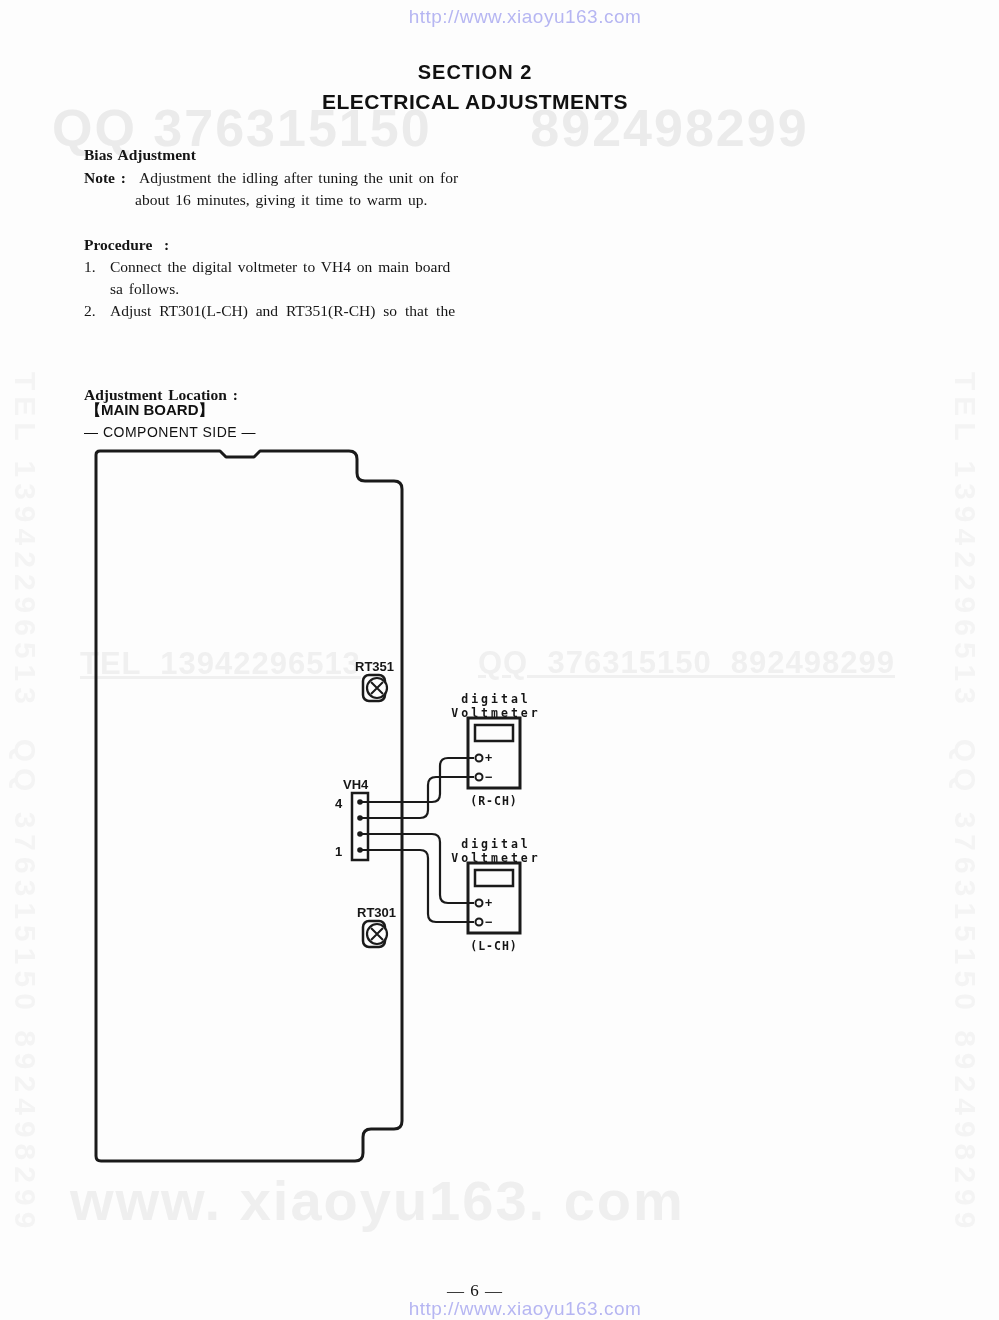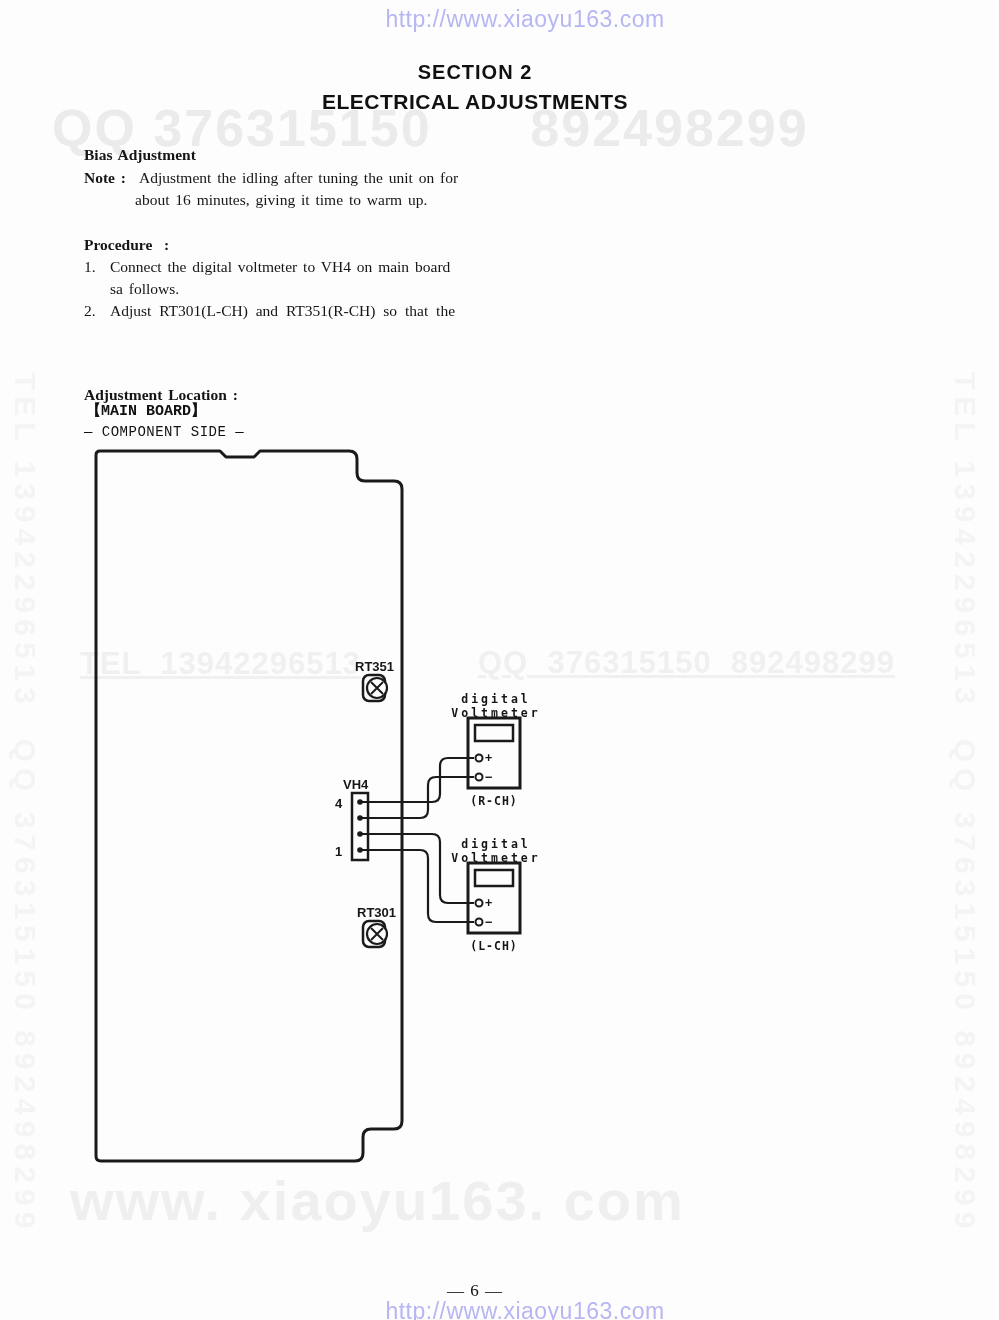--- a/index.html
+++ b/index.html
@@ -3,33 +3,33 @@
 <meta charset="utf-8">
 <style>
   html,body{margin:0;padding:0;background:#e8e8e8;}
   .page{
     position:relative;width:999px;height:1320px;margin:0 auto;
     background:#fdfdfd;overflow:hidden;
     font-family:"Liberation Serif",serif;color:#151515;
   }
   .abs{position:absolute;}
   .ctr{left:0;width:950px;text-align:center;}
-  .url{font-family:"Liberation Sans",sans-serif;font-size:23px;color:#b6b6f2;letter-spacing:.5px;}
+  .url{font-family:"Liberation Sans",sans-serif;font-size:19px;color:#b6b6f2;letter-spacing:.5px;}
   .h-section{font-family:"Liberation Sans",sans-serif;font-weight:bold;font-size:20px;letter-spacing:1px;color:#111;}
   .h-title{font-family:"Liberation Sans",sans-serif;font-weight:bold;font-size:21px;letter-spacing:.5px;color:#111;}
   .wm{font-family:"Liberation Sans",sans-serif;font-weight:bold;white-space:pre;user-select:none;}
   .wm-qq-top{font-size:52px;color:#ebebeb;letter-spacing:2px;}
   .wm-mid{font-size:31px;color:#f0f0f0;letter-spacing:1px;text-decoration:underline;}
   .wm-side{font-size:30px;color:#f4f4f4;letter-spacing:6px;writing-mode:vertical-rl;height:600px;}
   .wm-bottom{font-size:56px;color:#efefef;letter-spacing:2px;}
   .b{font-weight:bold;}
   .bodyline{font-size:15.5px;word-spacing:2px;white-space:pre;}
   .stepnum{display:inline-block;width:26px;}
   .notegap{margin-left:13px;}
-  .sans-label{font-family:Liberation Mono, monospace;color:#111;}
+  .sans-label{font-family:Liberation Sans, sans-serif;color:#111;}
   .pageno{font-size:17px;color:#111;letter-spacing:1px;}
   svg text{fill:#161616;}
   .svg-sans{font-family:"Liberation Sans",sans-serif;font-size:13px;font-weight:600;}
   .svg-mono{font-family:"DejaVu Sans Mono",monospace;font-size:11.5px;font-weight:bold;letter-spacing:3px;}
   .svg-mono-ch{font-family:"DejaVu Sans Mono",monospace;font-size:11.5px;font-weight:bold;letter-spacing:1px;}
   .svg-term{font-family:"DejaVu Sans Mono",monospace;font-size:12px;font-weight:bold;}
 </style>
 </head>
 <body>
 

